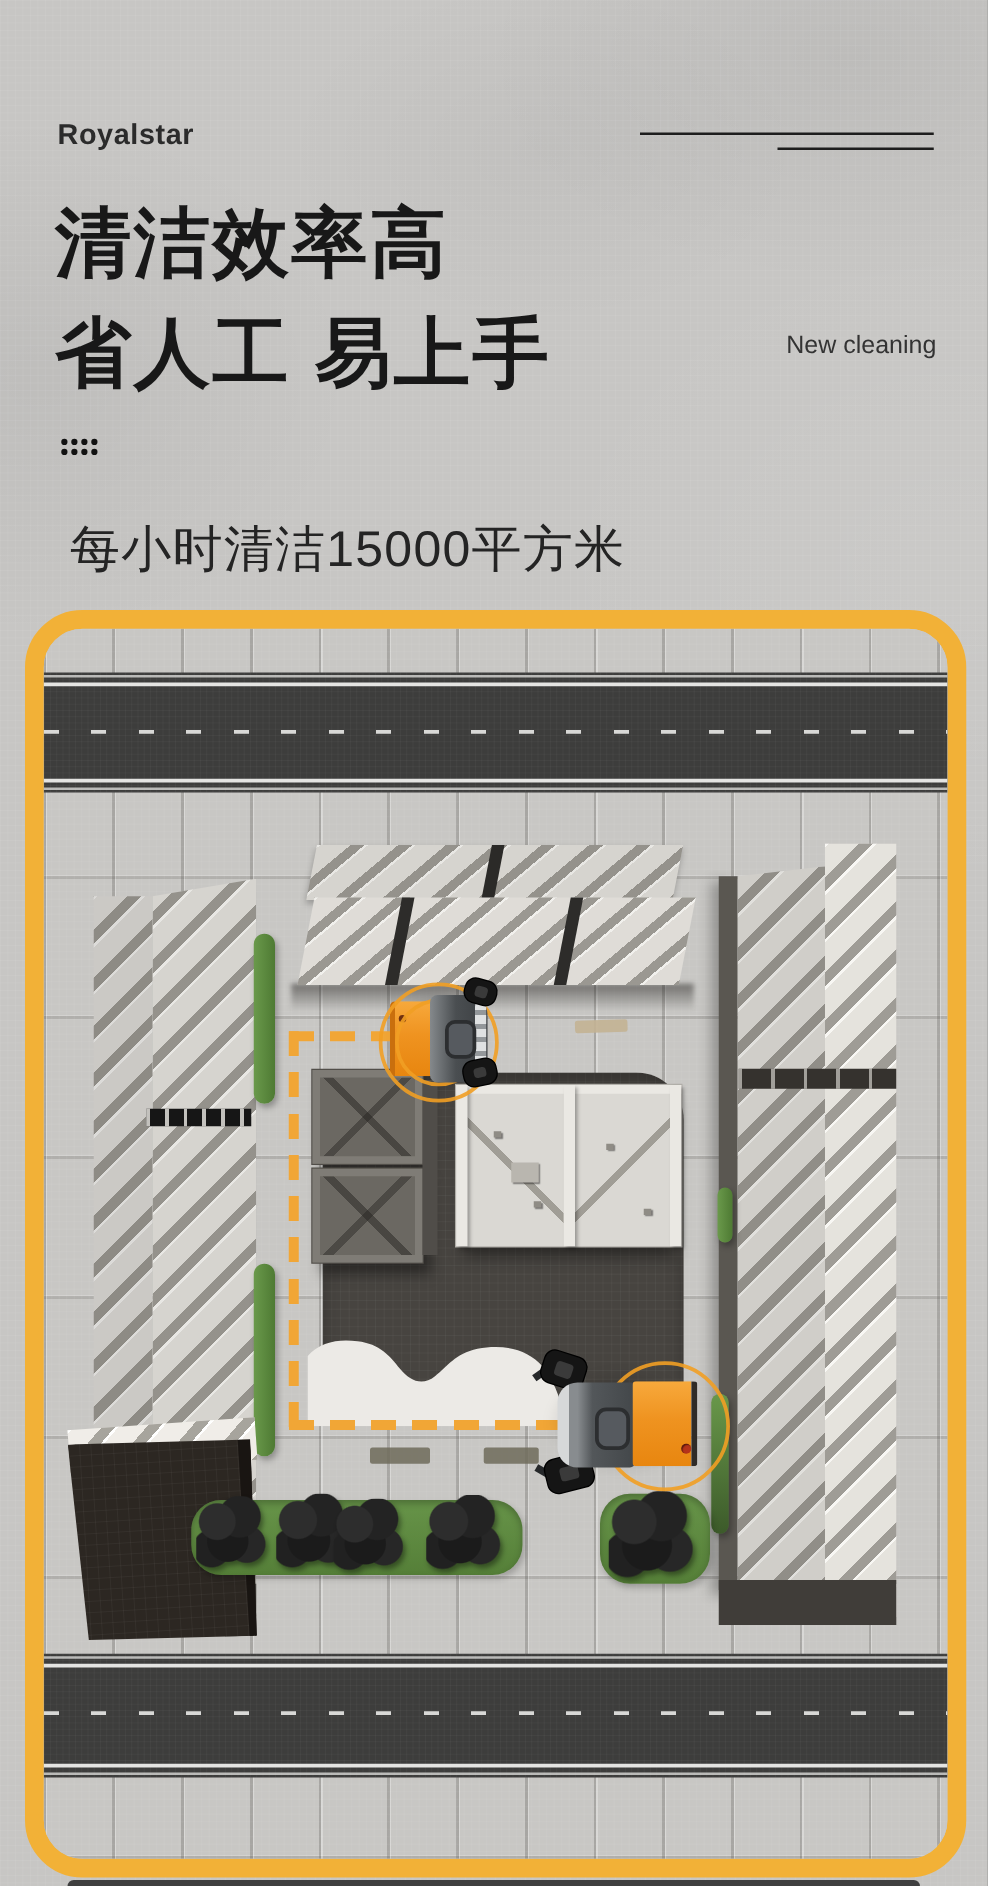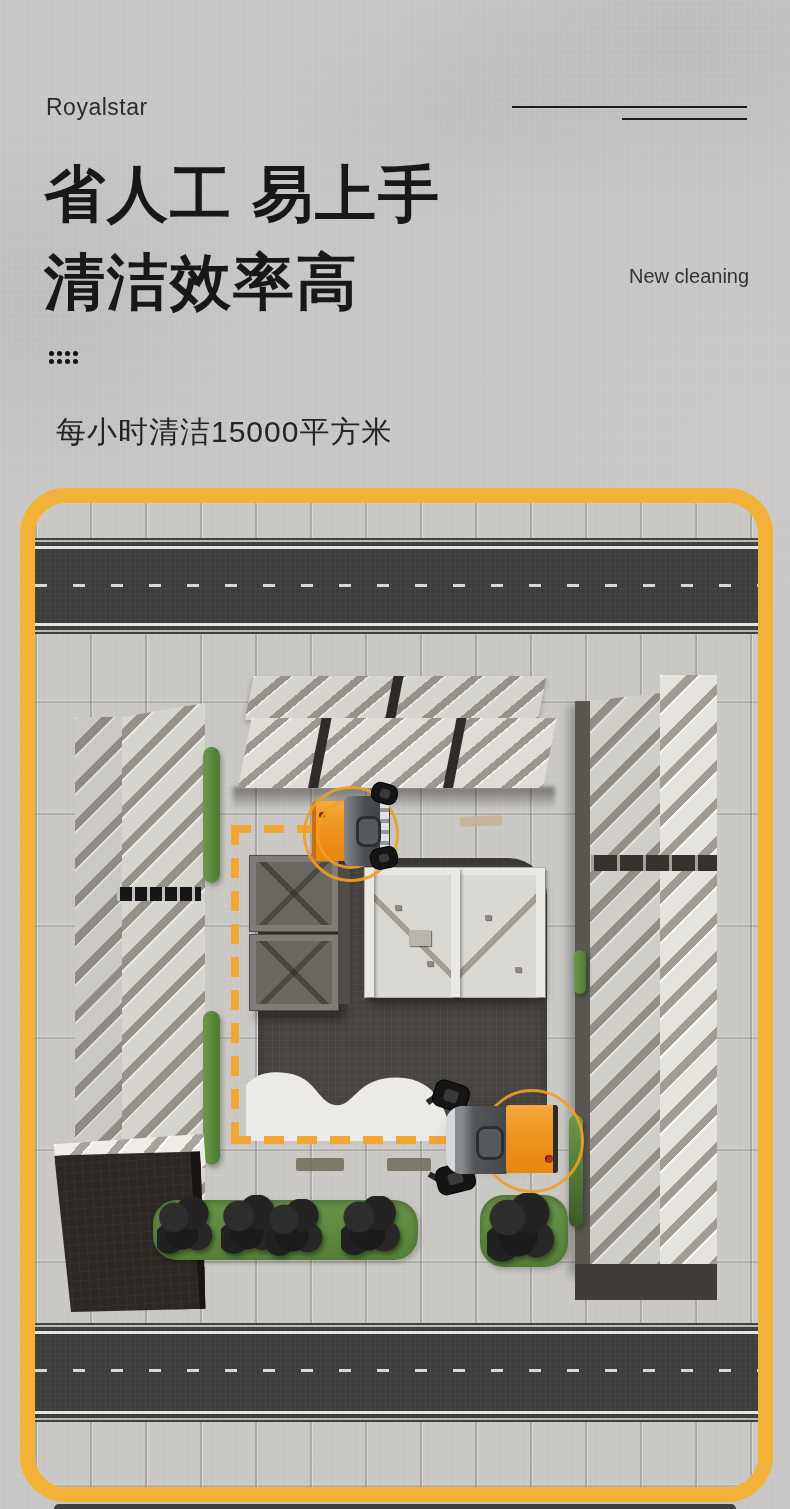--- a/index.html
+++ b/index.html
@@ -10,30 +10,30 @@
   .tex{position:absolute;inset:0;pointer-events:none;
     background-image:
       linear-gradient(rgba(255,255,255,.055) 1px, transparent 1px),
       linear-gradient(90deg, rgba(255,255,255,.055) 1px, transparent 1px),
       radial-gradient(420px 260px at 86% 3%, rgba(0,0,0,.05), transparent 70%),
       radial-gradient(360px 300px at 4% 20%, rgba(0,0,0,.045), transparent 70%),
       radial-gradient(500px 400px at 97% 30%, rgba(255,255,255,.06), transparent 70%),
       radial-gradient(300px 200px at 55% 8%, rgba(0,0,0,.03), transparent 70%);
     background-size:6px 6px,6px 6px,auto,auto,auto,auto;}
   
-  .logo{left:46px;top:94px;font-size:23px;color:#2b2b2b;font-weight:400;letter-spacing:.5px;}
+  .logo{left:46px;top:94px;font-size:23px;color:#2b2b2b;font-weight:700;letter-spacing:.5px;}
   .rule1{left:512px;top:106px;width:235px;height:2px;background:#1d1d1d;}
   .rule2{left:622px;top:118px;width:125px;height:2px;background:#1d1d1d;}
   .headline{left:44px;top:150px;margin:0;font-size:61px;line-height:88px;font-weight:800;
             color:#181818;letter-spacing:2px;white-space:nowrap;}
   .headline span{display:block;}
   .tagline{left:629px;top:265px;font-size:20px;color:#333;}
   .dots{left:49px;top:351px;display:grid;grid-template-columns:repeat(4,5px);grid-auto-rows:5px;gap:3px;}
   .dots i{display:block;background:#121212;border-radius:50%;}
-  .subtitle{left:56px;top:412px;font-size:30px;color:#242424;letter-spacing:1px;}
+  .subtitle{left:56px;top:412px;font-size:40px;color:#242424;letter-spacing:1px;}
   
   .frame{left:20px;top:488px;width:723px;height:984px;border:15px solid #F2B137;border-radius:46px;}
   .scene{position:absolute;inset:0;border-radius:31px;overflow:hidden;
     background-color:#c8c7c4;
     background-image:
       linear-gradient(rgba(255,255,255,.05) 1px,transparent 1px),
       linear-gradient(90deg,rgba(255,255,255,.05) 1px,transparent 1px),
       repeating-linear-gradient(90deg, rgba(92,90,86,.30) 0 2px, rgba(255,255,255,.30) 2px 3px, transparent 3px 55px),
       repeating-linear-gradient(0deg, rgba(92,90,86,.22) 0 2px, rgba(255,255,255,.2) 2px 3px, transparent 3px 112px);
     background-size:6px 6px,6px 6px,auto,auto;}
@@ -188,22 +188,22 @@
 </head>
 <body>
 
 <div id="page">
   <div class="tex"></div>
 
   <div class="abs logo">Royalstar</div>
   <div class="abs rule1"></div>
   <div class="abs rule2"></div>
   <h1 class="abs headline">
+      <span>清洁效率高</span>
       <span>省人工 易上手</span>
-      <span>清洁效率高</span>
     </h1>
   <div class="abs tagline">New cleaning</div>
   <div class="abs dots">
     <i></i>
       <i></i>
       <i></i>
       <i></i>
       <i></i>
       <i></i>
       <i></i>

